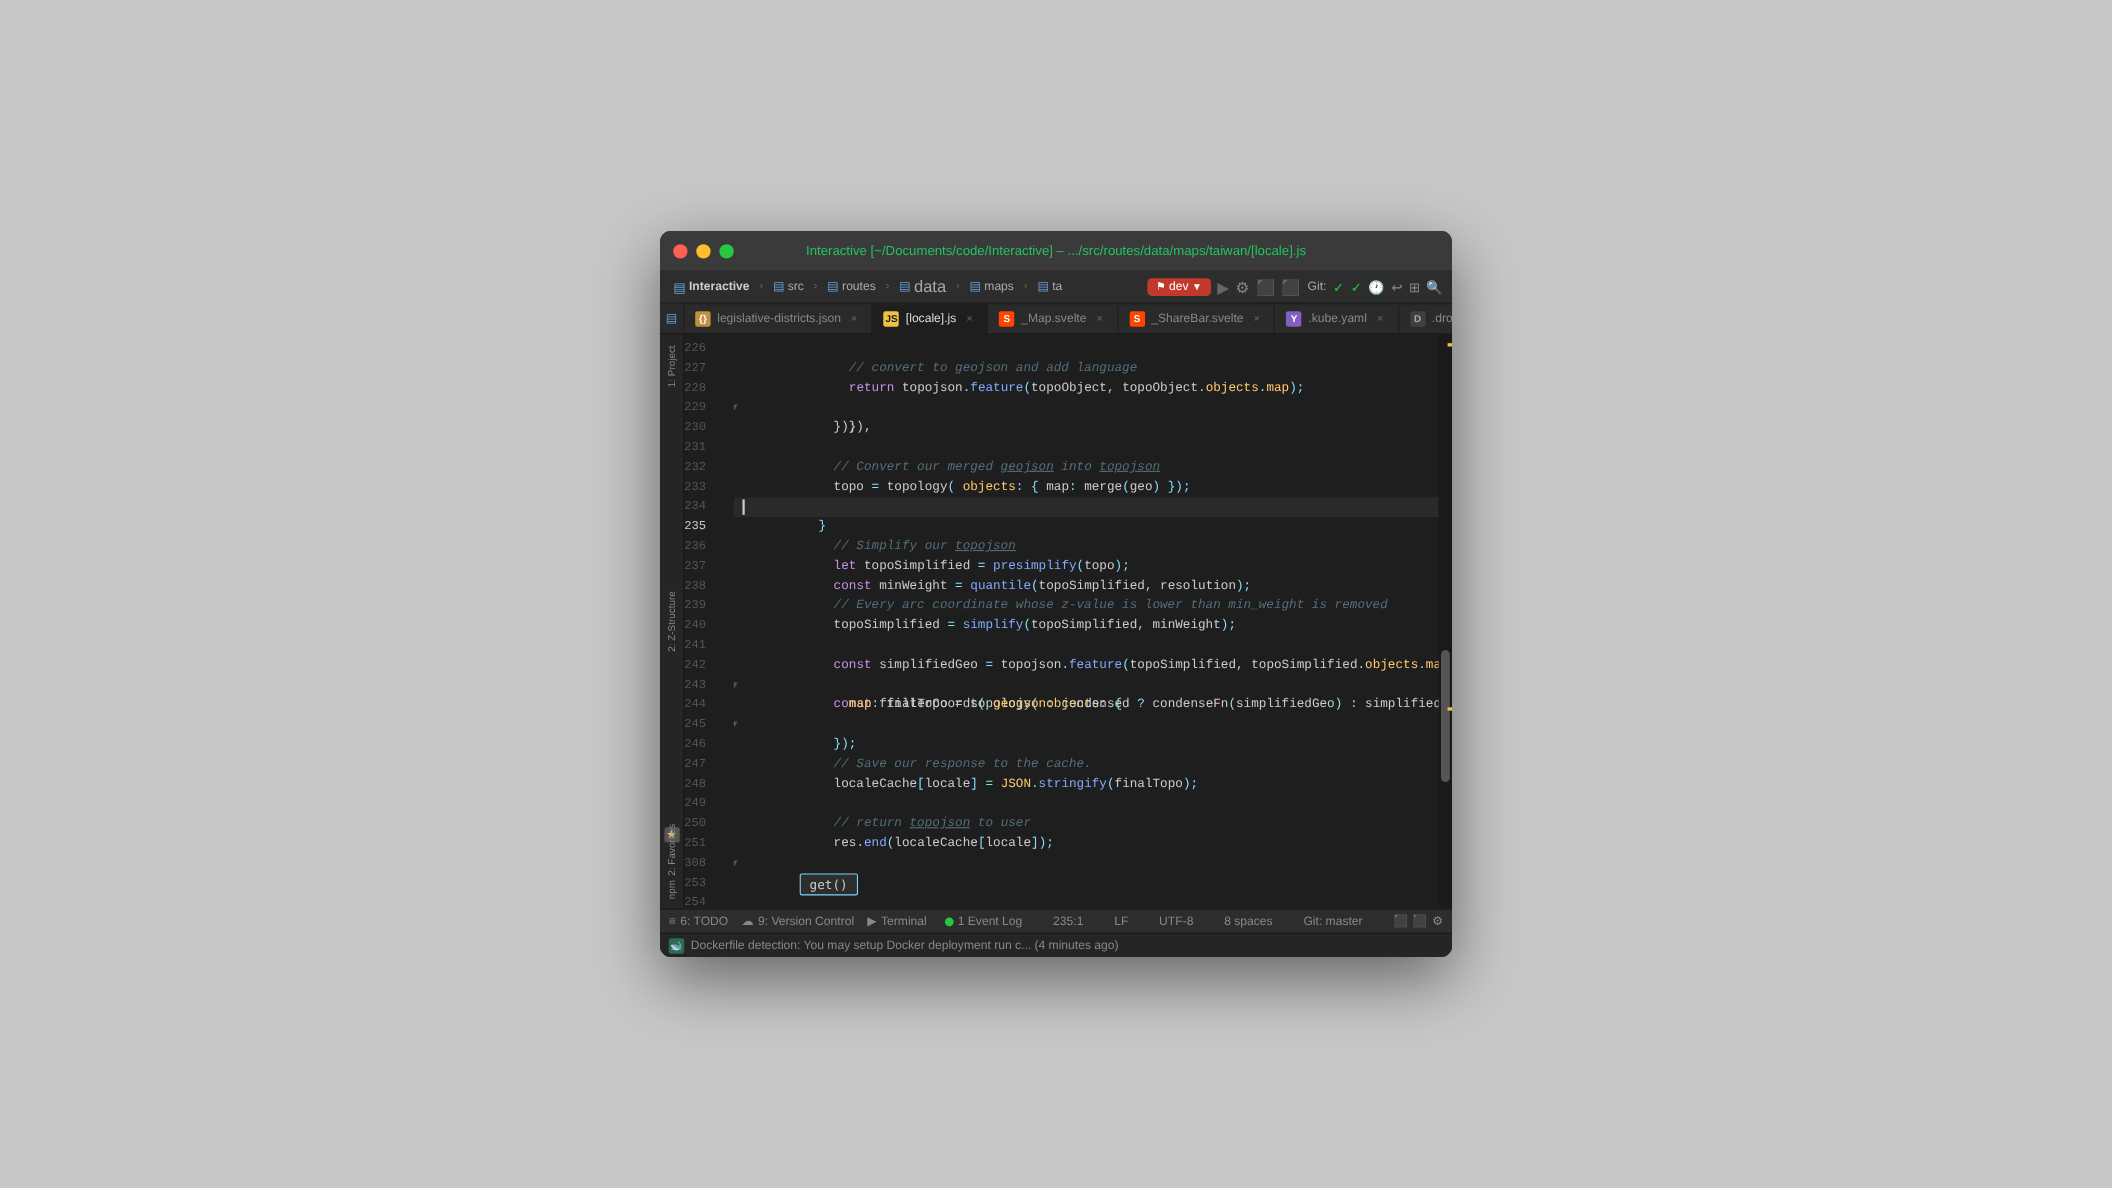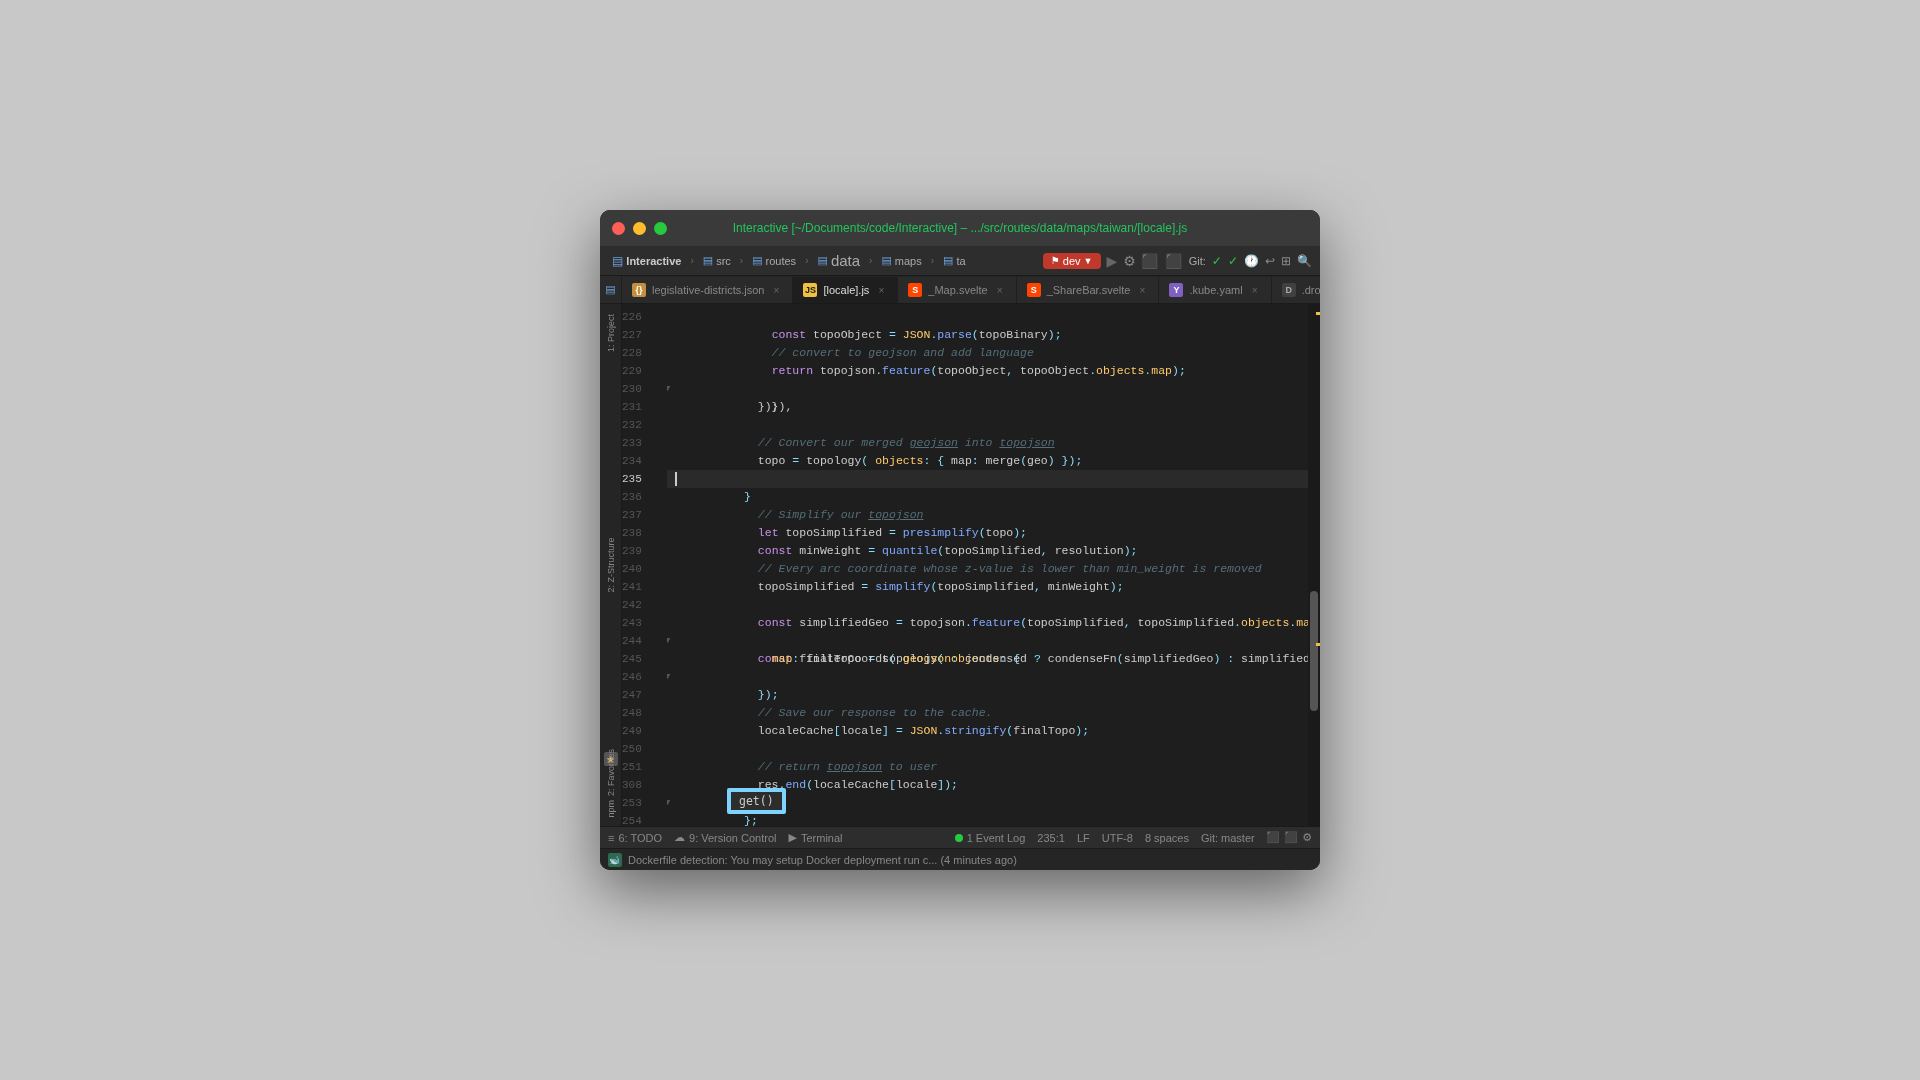--- a/index.html
+++ b/index.html
@@ -249,21 +249,21 @@
     }
     .status-dot {
       width: 8px;
       height: 8px;
       border-radius: 50%;
       background: #27c93f;
     }
     .status-right {
       margin-left: auto;
       display: flex;
-      gap: 12px;
+      gap: 28px;
       justify-content: center;
     }
     
     .notif-bar {
       background: #252525;
       height: 22px;
       display: flex;
       align-items: center;
       padding: 0 8px;
       font-size: 11px;
@@ -438,23 +438,20 @@
         <div class="line-num">250</div>
         <div class="line-num">251</div>
         <div class="line-num">308</div>
         <div class="line-num">253</div>
         <div class="line-num">254</div>
 
       </div>
 
       <div class="code-content" style="overflow-x:hidden;overflow-y:hidden;">
 
-        <div class="code-line">
-          <span style="color:#888">    </span><span class="kw">const</span><span> topoObject </span><span class="op">=</span><span> </span><span class="special">JSON</span><span class="punc">.</span><span class="method">parse</span><span class="punc">(</span><span>topoBinary</span><span class="punc">);</span>
-        </div>
 
         <div class="code-line">
           <span class="cmt">    // convert to geojson and add language</span>
         </div>
 
         <div class="code-line">
           <span style="color:#888">    </span><span class="kw">return</span><span> topojson</span><span class="punc">.</span><span class="method">feature</span><span class="punc">(</span><span>topoObject</span><span class="punc">,</span><span> topoObject</span><span class="punc">.</span><span class="obj">objects</span><span class="punc">.</span><span class="obj">map</span><span class="punc">);</span>
         </div>
 
         <div class="code-line" style="position:relative;">
@@ -549,21 +546,21 @@
           <span style="position:absolute;left:-2px;color:#555;font-size:9px">▼</span>
           <span class="punc">};</span>
         </div>
 
         <div class="code-line"></div>
 
         <div class="code-line">
           
         </div>
 
-        <div style="position:absolute;bottom:12px;left:60px;background:#2d2d2d;border:4px solid #7dd3fc;padding:2px 8px;font-family:'Monaco','Menlo',monospace;font-size:11.5px;color:#ccc;border-radius:2px;z-index:10;">
+        <div style="position:absolute;bottom:12px;left:60px;background:#2d2d2d;border:1px solid #7dd3fc;padding:2px 8px;font-family:'Monaco','Menlo',monospace;font-size:11.5px;color:#ccc;border-radius:2px;z-index:10;">
           <span>get()</span>
         </div>
       </div>
 
       <div class="scrollbar-track">
         <div class="scrollbar-marker" style="top:8px;background:#f0c040;"></div>
         <div class="scrollbar-thumb" style="top:55%;height:120px;"></div>
         <div class="scrollbar-marker" style="top:65%;background:#f0c040;"></div>
       </div>
     </div>

